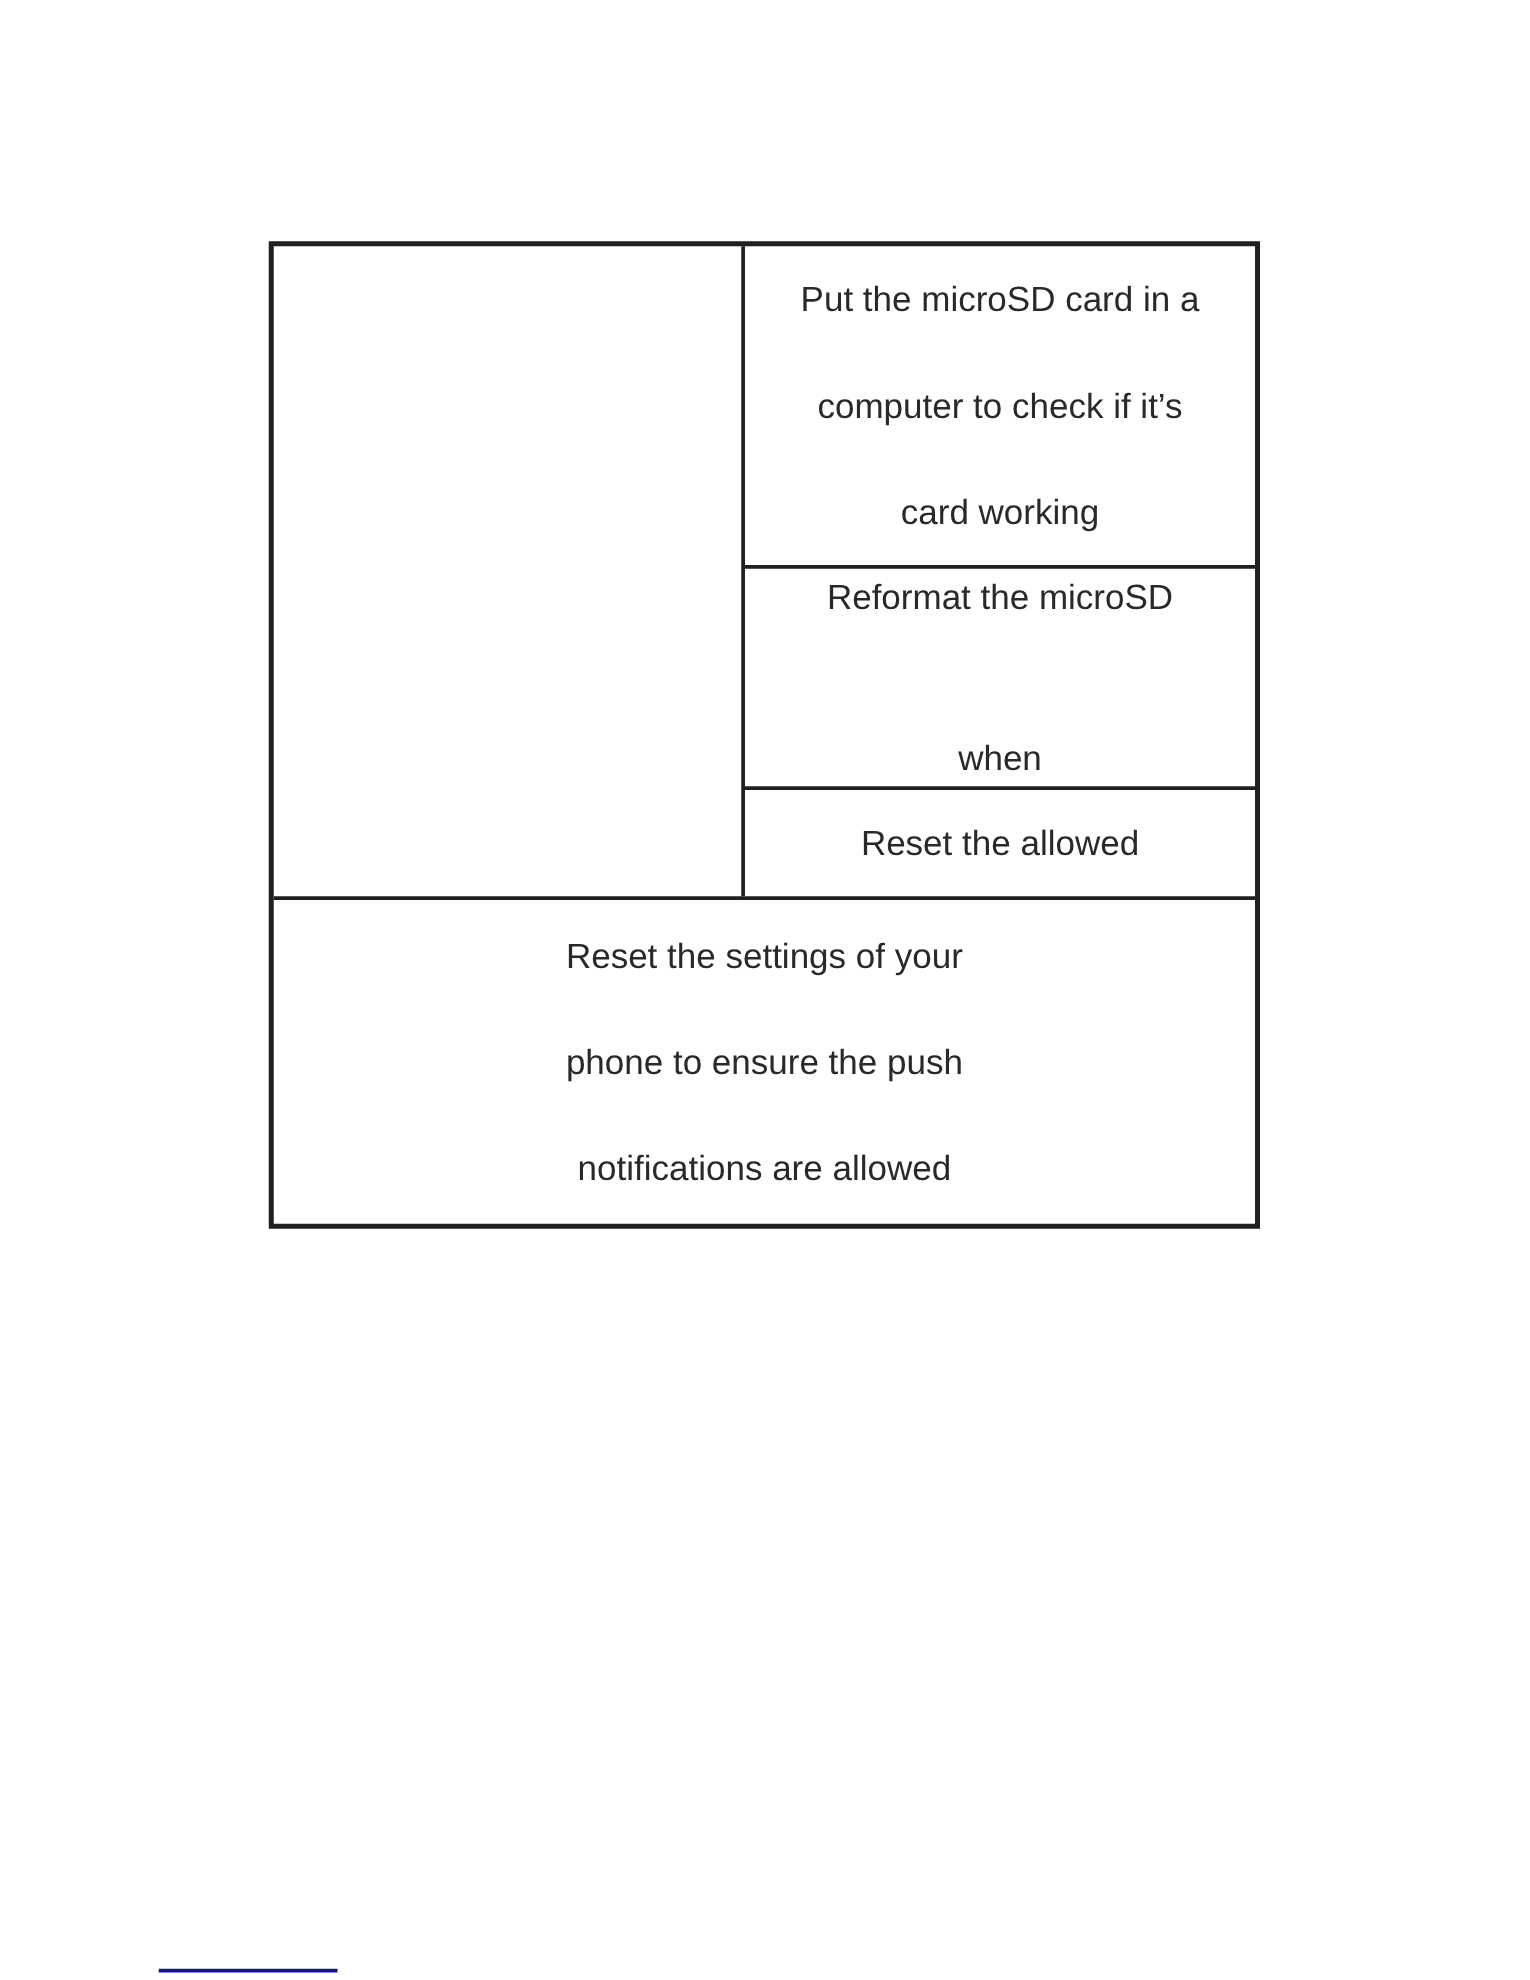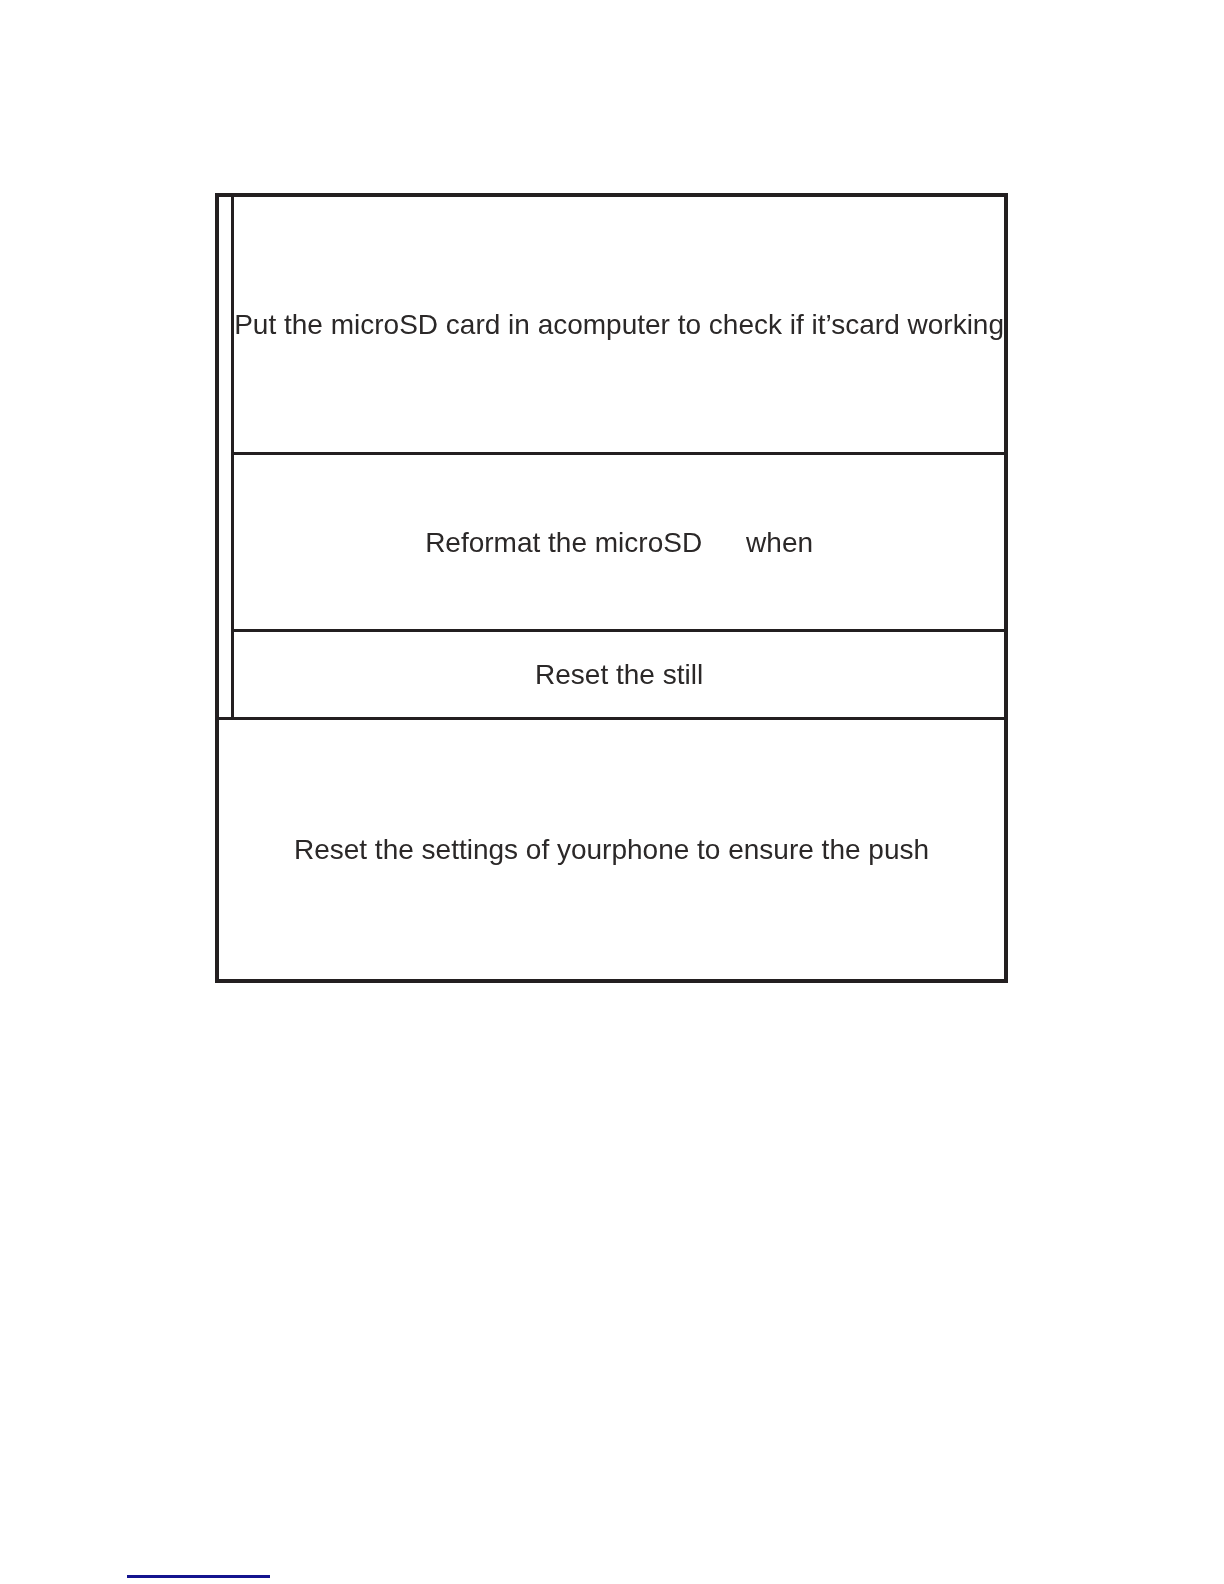--- a/index.html
+++ b/index.html
@@ -53,21 +53,21 @@
 
   .right-col {
     flex: 1;
     display: flex;
     flex-direction: column;
   }
 
   .cell {
     box-sizing: border-box;
     display: flex;
-    flex-direction: row;
+    flex-direction: column;
     justify-content: center;
     align-items: center;
     text-align: center;
   }
 
   .sub-a { height: 258px; border-bottom: 3px solid #231f20; }
   .sub-b { height: 177px; border-bottom: 3px solid #231f20; gap: 44px; }
   .sub-c { flex: 1; }
 
   .txt-line {
@@ -102,30 +102,31 @@
           <span class="txt-line">computer to check if it’s</span>
           <span class="txt-line">card working</span>
         </div>
 
         <div class="cell sub-b">
           <span class="txt-line">Reformat the microSD</span>
           <span class="txt-line">when</span>
         </div>
 
         <div class="cell sub-c">
-          <span class="txt-line">Reset the still</span>
+          <span class="txt-line">Reset the allowed</span>
         </div>
 
       </div>
     </div>
 
     <div class="row-bottom">
       <div class="cell right-col">
         <span class="txt-line">Reset the settings of your</span>
         <span class="txt-line">phone to ensure the push</span>
+        <span class="txt-line">notifications are allowed</span>
       </div>
     </div>
 
   </div>
 
   <div class="footnote-rule"></div>
 
 </div>
 
 </body></html>

